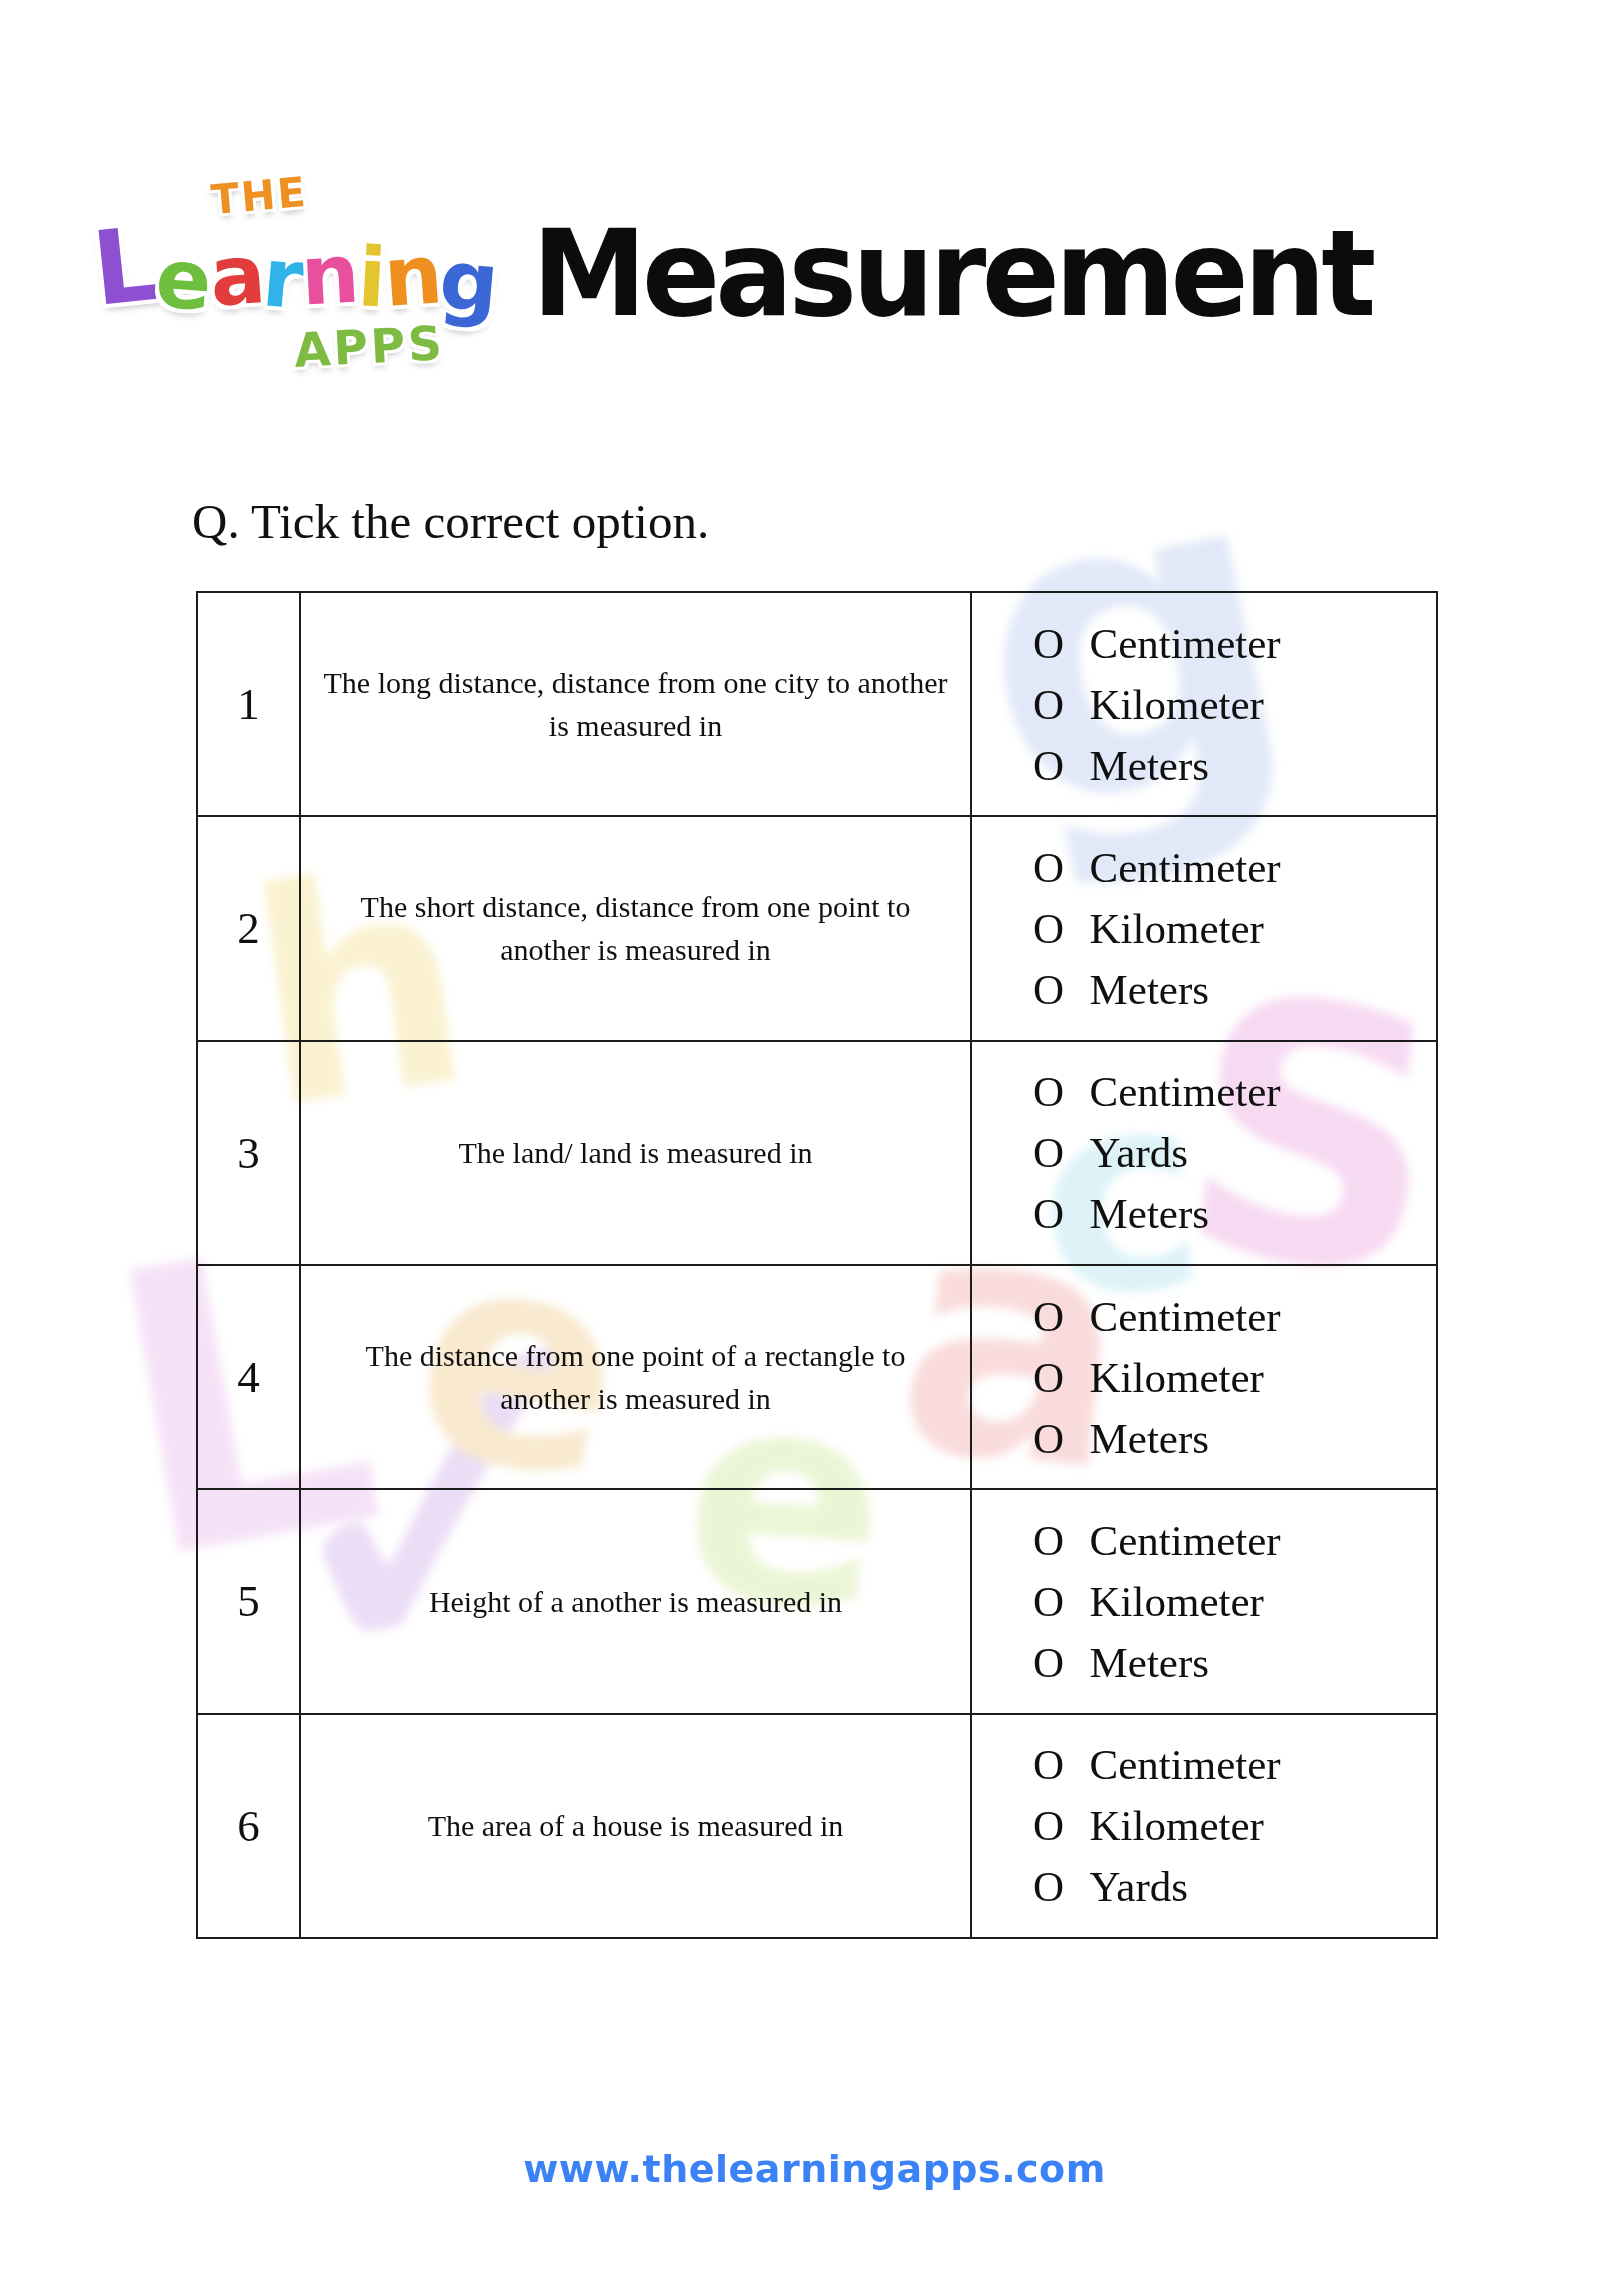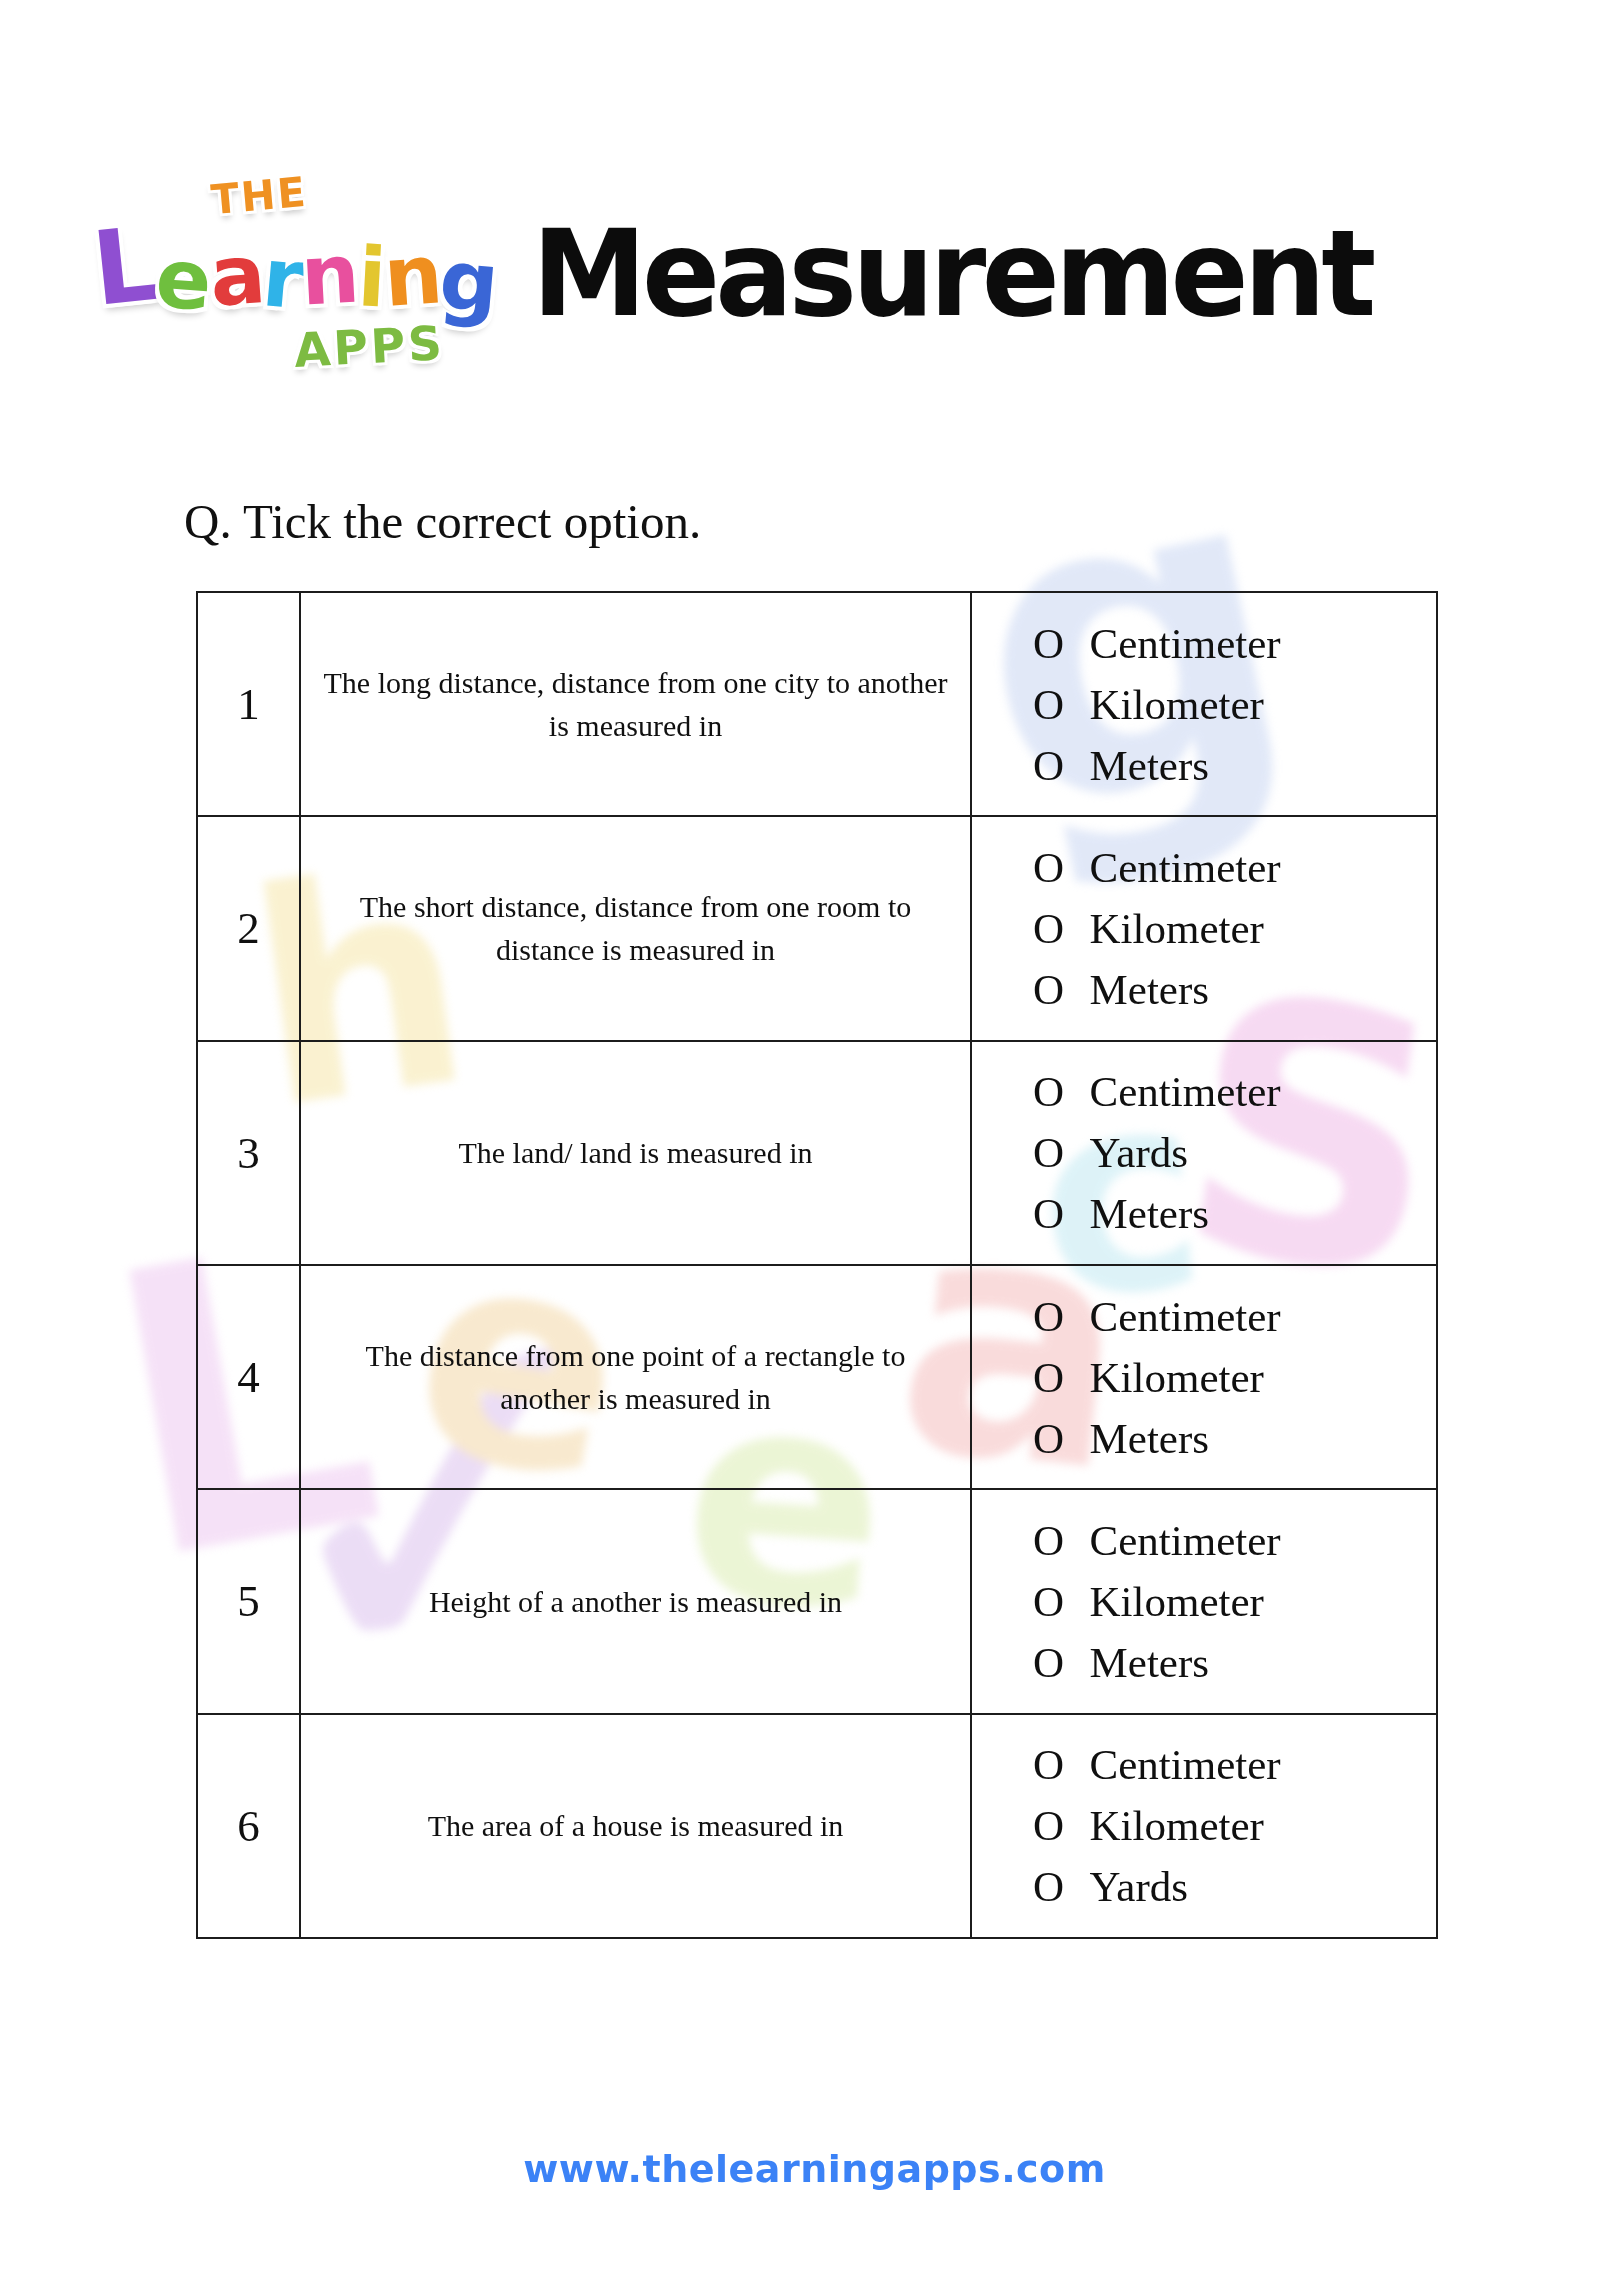--- a/index.html
+++ b/index.html
@@ -61,21 +61,21 @@
   }
   .title {
     position:absolute; left:532px; top:204px; z-index:2;
     font-family:"DejaVu Sans", sans-serif; font-weight:bold;
     font-size:120px; color:#0c0c0c; letter-spacing:-4.9px;
     transform:scaleX(.96); transform-origin:left top;
   }
 
   
   .prompt {
-    position:absolute; left:184px; top:493px; z-index:2;
+    position:absolute; left:192px; top:493px; z-index:2;
     font-family:"Liberation Serif", serif; font-size:49px; color:#111;
   }
 
   
   table.sheet {
     position:absolute; left:196px; top:591px; z-index:1;
     width:1240px; height:1348px;
     border-collapse:collapse; table-layout:fixed;
     background:transparent;
   }
@@ -143,21 +143,21 @@
         </div>
         <div class="opt-line">
           <span class="opt-marker">O</span>
           <span>Meters</span>
         </div>
       </td>
     </tr>
 
     <tr>
       <td class="c-num">2</td>
-      <td class="c-q">The short distance, distance from one room to distance is measured in</td>
+      <td class="c-q">The short distance, distance from one point to another is measured in</td>
       <td class="c-opts">
         <div class="opt-line">
           <span class="opt-marker">O</span>
           <span>Centimeter</span>
         </div>
         <div class="opt-line">
           <span class="opt-marker">O</span>
           <span>Kilometer</span>
         </div>
         <div class="opt-line">

